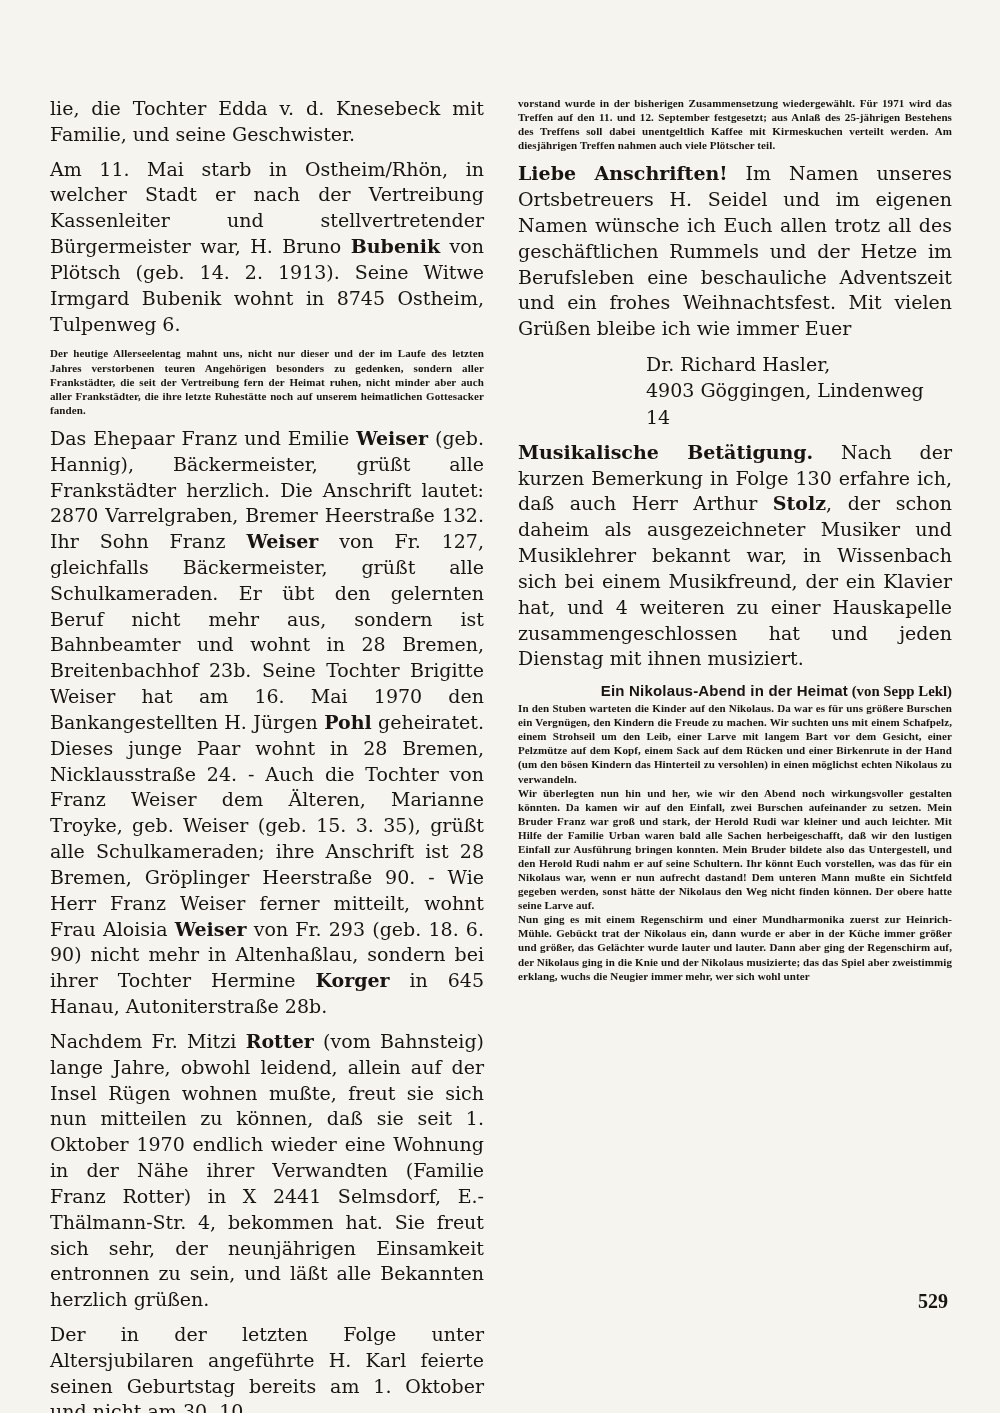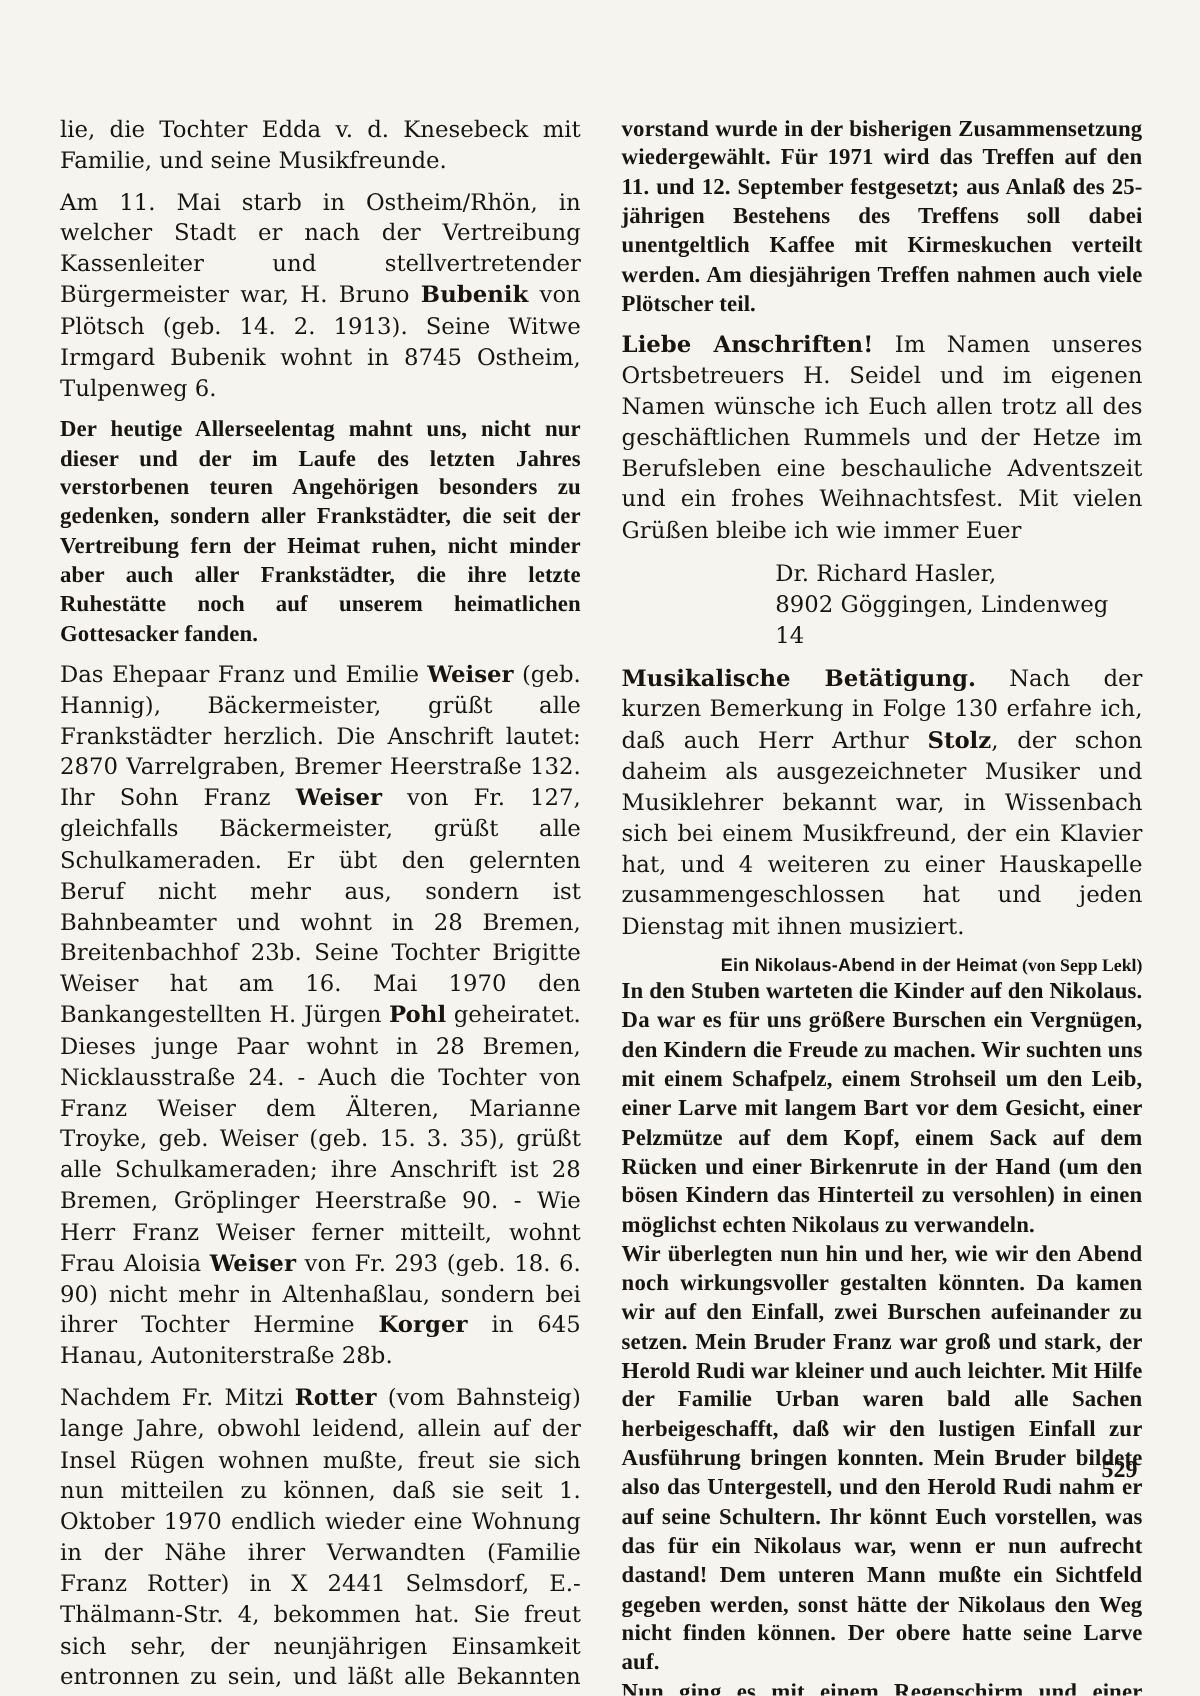--- a/index.html
+++ b/index.html
@@ -27,21 +27,21 @@
     margin-bottom: 9px;
   }
   h2.heading {
     font-size: 20.5px;
     font-weight: bold;
     margin: 9px 0 7px 0;
   }
   .small {
     font-family: "Liberation Serif", serif;
     font-weight: 700;
-    font-size: 19px;
+    font-size: 11px;
     line-height: 1.28;
     text-align: justify;
     margin-bottom: 9px;
     letter-spacing: 0.1px;
   }
   .small.flow { margin-bottom: 0; }
   .small_heading {
     font-family: "Liberation Serif", serif;
     font-weight: 700;
     font-size: 14.8px;
@@ -59,44 +59,44 @@
     font-size: 19px;
     line-height: 1.38;
     padding-left: 128px;
     white-space: pre-line;
     margin-bottom: 10px;
     text-align: left;
   }
   .page-number {
     position: absolute;
     right: 52px;
-    top: 1214px;
+    top: 1290px;
     font-size: 20px;
     font-weight: bold;
     font-family: "Liberation Serif", serif;
   }
 </style>
 </head>
 <body>
 
 <div class="page">
   <div class="columns">
     <div class="column">
-        <p class="body">lie, die Tochter Edda v. d. Knesebeck mit Familie, und seine Musikfreunde.</p>
+        <p class="body">lie, die Tochter Edda v. d. Knesebeck mit Familie, und seine Geschwister.</p>
         <p class="body">Am 11. Mai starb in Ostheim/Rhön, in welcher Stadt er nach der Vertreibung Kassenleiter und stellvertretender Bürgermeister war, H. Bruno <b>Bubenik</b> von Plötsch (geb. 14. 2. 1913). Seine Witwe Irmgard Bubenik wohnt in 8745 Ostheim, Tulpenweg 6.</p>
         <p class="small">Der heutige Allerseelentag mahnt uns, nicht nur dieser und der im Laufe des letzten Jahres verstorbenen teuren Angehörigen besonders zu gedenken, sondern aller Frankstädter, die seit der Vertreibung fern der Heimat ruhen, nicht minder aber auch aller Frankstädter, die ihre letzte Ruhestätte noch auf unserem heimatlichen Gottesacker fanden.</p>
         <p class="body">Das Ehepaar Franz und Emilie <b>Weiser</b> (geb. Hannig), Bäckermeister, grüßt alle Frankstädter herzlich. Die Anschrift lautet: 2870 Varrelgraben, Bremer Heerstraße 132. Ihr Sohn Franz <b>Weiser</b> von Fr. 127, gleichfalls Bäckermeister, grüßt alle Schulkameraden. Er übt den gelernten Beruf nicht mehr aus, sondern ist Bahnbeamter und wohnt in 28 Bremen, Breitenbachhof 23b. Seine Tochter Brigitte Weiser hat am 16. Mai 1970 den Bankangestellten H. Jürgen <b>Pohl</b> geheiratet. Dieses junge Paar wohnt in 28 Bremen, Nicklausstraße 24. - Auch die Tochter von Franz Weiser dem Älteren, Marianne Troyke, geb. Weiser (geb. 15. 3. 35), grüßt alle Schulkameraden; ihre Anschrift ist 28 Bremen, Gröplinger Heerstraße 90. - Wie Herr Franz Weiser ferner mitteilt, wohnt Frau Aloisia <b>Weiser</b> von Fr. 293 (geb. 18. 6. 90) nicht mehr in Altenhaßlau, sondern bei ihrer Tochter Hermine <b>Korger</b> in 645 Hanau, Autoniterstraße 28b.</p>
         <p class="body">Nachdem Fr. Mitzi <b>Rotter</b> (vom Bahnsteig) lange Jahre, obwohl leidend, allein auf der Insel Rügen wohnen mußte, freut sie sich nun mitteilen zu können, daß sie seit 1. Oktober 1970 endlich wieder eine Wohnung in der Nähe ihrer Verwandten (Familie Franz Rotter) in X 2441 Selmsdorf, E.-Thälmann-Str. 4, bekommen hat. Sie freut sich sehr, der neunjährigen Einsamkeit entronnen zu sein, und läßt alle Bekannten herzlich grüßen.</p>
         <p class="body">Der in der letzten Folge unter Altersjubilaren angeführte H. Karl  feierte seinen Geburtstag bereits am 1. Oktober und nicht am 30. 10.</p>
       </div>
     <div class="column">
         <p class="small">vorstand wurde in der bisherigen Zusammensetzung wiedergewählt. Für 1971 wird das Treffen auf den 11. und 12. September festgesetzt; aus Anlaß des 25-jährigen Bestehens des Treffens soll dabei unentgeltlich Kaffee mit Kirmeskuchen verteilt werden. Am diesjährigen Treffen nahmen auch viele Plötscher teil.</p>
         <p class="body"><b>Liebe Anschriften!</b> Im Namen unseres Ortsbetreuers H. Seidel und im eigenen Namen wünsche ich Euch allen trotz all des geschäftlichen Rummels und der Hetze im Berufsleben eine beschauliche Adventszeit und ein frohes Weihnachtsfest. Mit vielen Grüßen bleibe ich wie immer Euer</p>
         <p class="signature">Dr. Richard Hasler,
-8902 Göggingen, Lindenweg 14</p>
+4903 Göggingen, Lindenweg 14</p>
         <p class="body"><b>Musikalische Betätigung.</b> Nach der kurzen Bemerkung in Folge 130 erfahre ich, daß auch Herr Arthur <b>Stolz</b>, der schon daheim als ausgezeichneter Musiker und Musiklehrer bekannt war, in Wissenbach sich bei einem Musikfreund, der ein Klavier hat, und 4 weiteren zu einer Hauskapelle zusammengeschlossen hat und jeden Dienstag mit ihnen musiziert.</p>
         <p class="small_heading"><b>Ein Nikolaus-Abend in der Heimat</b> (von Sepp Lekl)</p>
         <p class="small flow">In den Stuben warteten die Kinder auf den Nikolaus. Da war es für uns größere Burschen ein Vergnügen, den Kindern die Freude zu machen. Wir suchten uns mit einem Schafpelz, einem Strohseil um den Leib, einer Larve mit langem Bart vor dem Gesicht, einer Pelzmütze auf dem Kopf, einem Sack auf dem Rücken und einer Birkenrute in der Hand (um den bösen Kindern das Hinterteil zu versohlen) in einen möglichst echten Nikolaus zu verwandeln.</p>
         <p class="small flow">Wir überlegten nun hin und her, wie wir den Abend noch wirkungsvoller gestalten könnten. Da kamen wir auf den Einfall, zwei Burschen aufeinander zu setzen. Mein Bruder Franz war groß und stark, der Herold Rudi war kleiner und auch leichter. Mit Hilfe der Familie Urban waren bald alle Sachen herbeigeschafft, daß wir den lustigen Einfall zur Ausführung bringen konnten. Mein Bruder bildete also das Untergestell, und den Herold Rudi nahm er auf seine Schultern. Ihr könnt Euch vorstellen, was das für ein Nikolaus war, wenn er nun aufrecht dastand! Dem unteren Mann mußte ein Sichtfeld gegeben werden, sonst hätte der Nikolaus den Weg nicht finden können. Der obere hatte seine Larve auf.</p>
         <p class="small flow">Nun ging es mit einem Regenschirm und einer Mundharmonika zuerst zur Heinrich-Mühle. Gebückt trat der Nikolaus ein, dann wurde er aber in der Küche immer größer und größer, das Gelächter wurde lauter und lauter. Dann aber ging der Regenschirm auf, der Nikolaus ging in die Knie und der Nikolaus musizierte; das das Spiel aber zweistimmig erklang, wuchs die Neugier immer mehr, wer sich wohl unter</p>
       </div>
   </div>
   <div class="page-number">529</div>
 </div>
 

